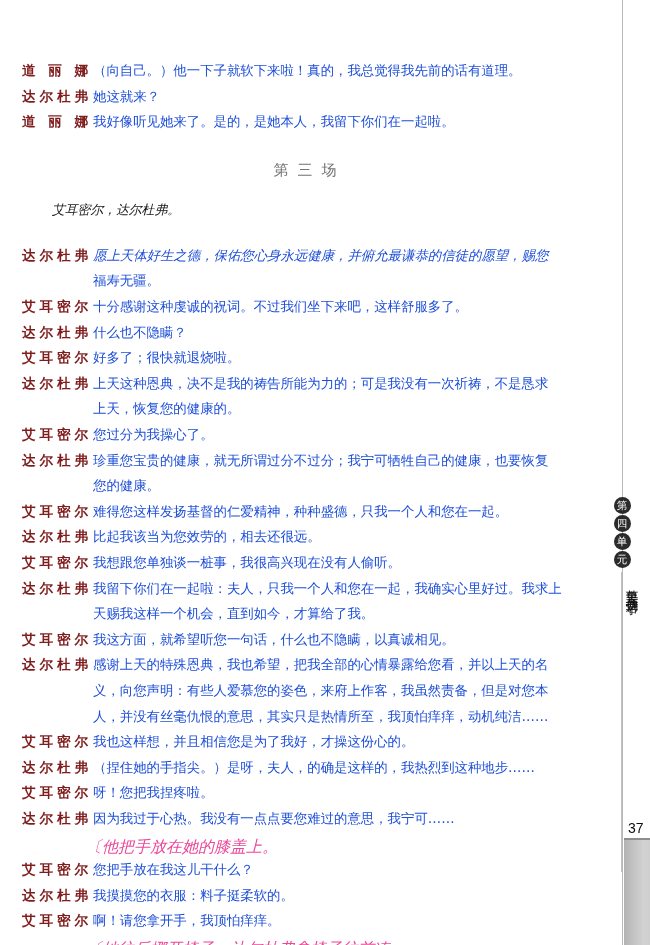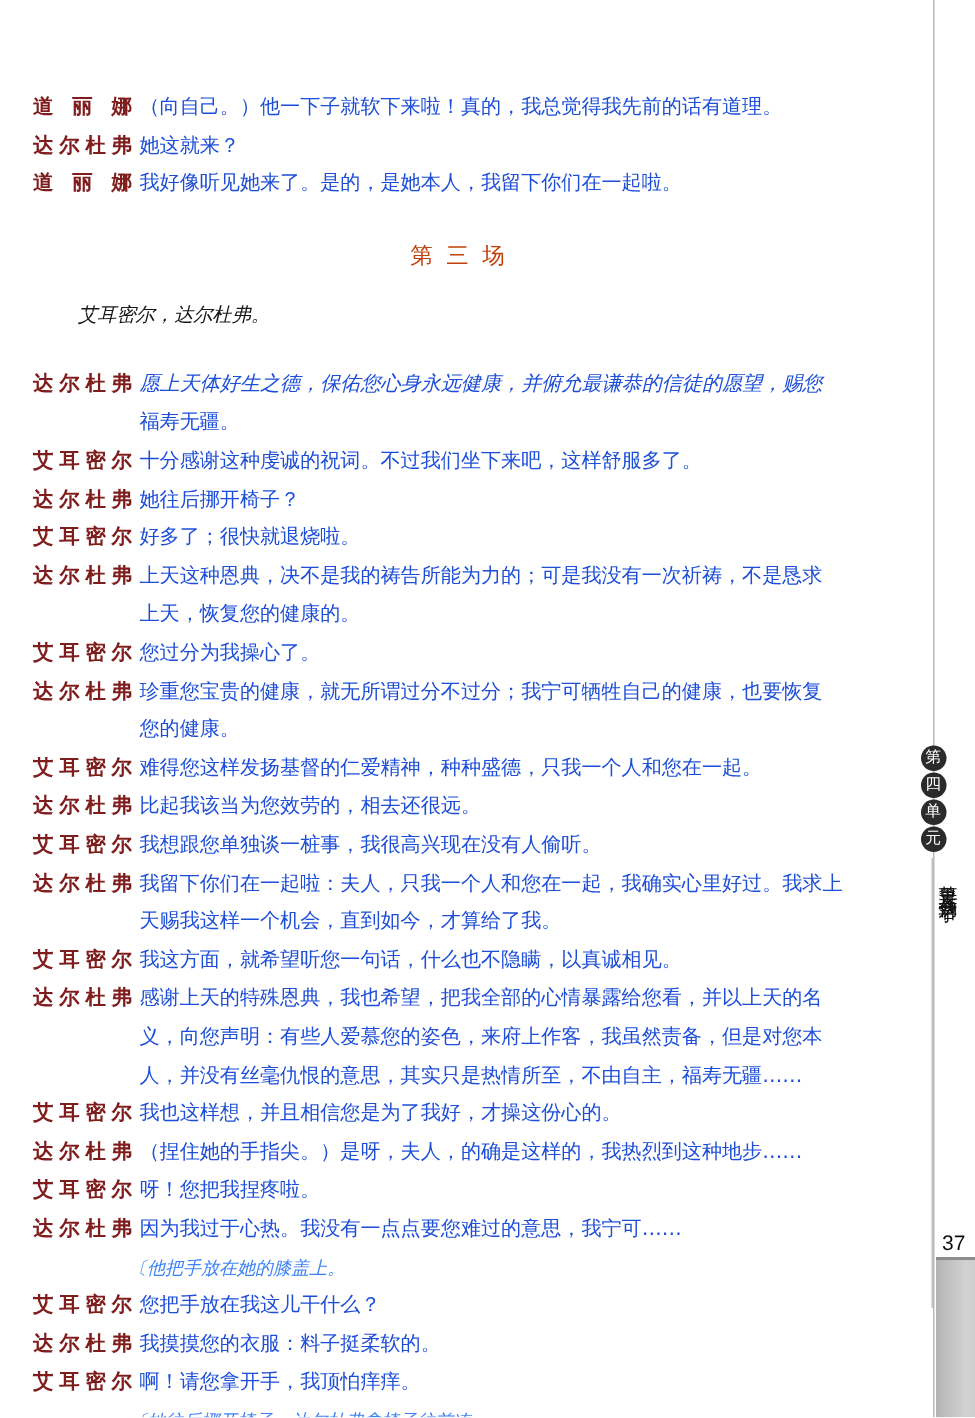--- a/index.html
+++ b/index.html
@@ -69,34 +69,34 @@
     font-size: 13.4px;
     color: #1d4ed8;
     white-space: nowrap;
   }
   .utter.cont {
     left: 93px;
   }
   .stage {
     position: absolute;
     left: 86px;
-    font-size: 12px;
-    color: #3b82f6;
+    font-size: 16px;
+    color: #ec4899;
     font-style: italic;
     white-space: nowrap;
   }
   .scene-title {
     position: absolute;
     left: 0;
     width: 610px;
     text-align: center;
     font-size: 15px;
     letter-spacing: 9px;
     text-indent: 9px;
-    color: #c2410c;
+    color: #737373;
     white-space: nowrap;
   }
   .cast {
     position: absolute;
     left: 52px;
     font-size: 12.8px;
     font-style: italic;
     color: #171717;
     white-space: nowrap;
   }
@@ -171,21 +171,21 @@
       <div class="speaker" style="top: 113.2px;">道丽娜</div>
       <div class="utter" style="top: 113.2px;">我好像听见她来了。是的，是她本人，我留下你们在一起啦。</div>
       <div class="scene-title" style="top: 160.8px;">第三场</div>
       <div class="cast" style="top: 201.8px;">艾耳密尔，达尔杜弗。</div>
       <div class="speaker" style="top: 246.8px;">达尔杜弗</div>
       <div class="utter" style="top: 246.8px; font-style: italic;">愿上天体好生之德，保佑您心身永远健康，并俯允最谦恭的信徒的愿望，赐您</div>
       <div class="utter cont" style="top: 272.4px;">福寿无疆。</div>
       <div class="speaker" style="top: 298px;">艾耳密尔</div>
       <div class="utter" style="top: 298px;">十分感谢这种虔诚的祝词。不过我们坐下来吧，这样舒服多了。</div>
       <div class="speaker" style="top: 323.6px;">达尔杜弗</div>
-      <div class="utter" style="top: 323.6px;">她往后挪开椅子？</div>
+      <div class="utter" style="top: 323.6px;">什么也不隐瞒？</div>
       <div class="speaker" style="top: 349.2px;">艾耳密尔</div>
       <div class="utter" style="top: 349.2px;">好多了；很快就退烧啦。</div>
       <div class="speaker" style="top: 374.8px;">达尔杜弗</div>
       <div class="utter" style="top: 374.8px;">上天这种恩典，决不是我的祷告所能为力的；可是我没有一次祈祷，不是恳求</div>
       <div class="utter cont" style="top: 400.4px;">上天，恢复您的健康的。</div>
       <div class="speaker" style="top: 426px;">艾耳密尔</div>
       <div class="utter" style="top: 426px;">您过分为我操心了。</div>
       <div class="speaker" style="top: 451.6px;">达尔杜弗</div>
       <div class="utter" style="top: 451.6px;">珍重您宝贵的健康，就无所谓过分不过分；我宁可牺牲自己的健康，也要恢复</div>
       <div class="utter cont" style="top: 477.2px;">您的健康。</div>
@@ -196,21 +196,21 @@
       <div class="speaker" style="top: 554px;">艾耳密尔</div>
       <div class="utter" style="top: 554px;">我想跟您单独谈一桩事，我很高兴现在没有人偷听。</div>
       <div class="speaker" style="top: 579.6px;">达尔杜弗</div>
       <div class="utter" style="top: 579.6px;">我留下你们在一起啦：夫人，只我一个人和您在一起，我确实心里好过。我求上</div>
       <div class="utter cont" style="top: 605.2px;">天赐我这样一个机会，直到如今，才算给了我。</div>
       <div class="speaker" style="top: 630.8px;">艾耳密尔</div>
       <div class="utter" style="top: 630.8px;">我这方面，就希望听您一句话，什么也不隐瞒，以真诚相见。</div>
       <div class="speaker" style="top: 656.4px;">达尔杜弗</div>
       <div class="utter" style="top: 656.4px;">感谢上天的特殊恩典，我也希望，把我全部的心情暴露给您看，并以上天的名</div>
       <div class="utter cont" style="top: 682px;">义，向您声明：有些人爱慕您的姿色，来府上作客，我虽然责备，但是对您本</div>
-      <div class="utter cont" style="top: 707.6px;">人，并没有丝毫仇恨的意思，其实只是热情所至，不由自主，福寿无疆……</div>
+      <div class="utter cont" style="top: 707.6px;">人，并没有丝毫仇恨的意思，其实只是热情所至，我顶怕痒痒，动机纯洁……</div>
       <div class="speaker" style="top: 733.2px;">艾耳密尔</div>
       <div class="utter" style="top: 733.2px;">我也这样想，并且相信您是为了我好，才操这份心的。</div>
       <div class="speaker" style="top: 758.8px;">达尔杜弗</div>
       <div class="utter" style="top: 758.8px;">（捏住她的手指尖。）是呀，夫人，的确是这样的，我热烈到这种地步……</div>
       <div class="speaker" style="top: 784.4px;">艾耳密尔</div>
       <div class="utter" style="top: 784.4px;">呀！您把我捏疼啦。</div>
       <div class="speaker" style="top: 810px;">达尔杜弗</div>
       <div class="utter" style="top: 810px;">因为我过于心热。我没有一点点要您难过的意思，我宁可……</div>
       <div class="stage" style="top: 836.6px;">〔他把手放在她的膝盖上。</div>
       <div class="speaker" style="top: 861.2px;">艾耳密尔</div>

